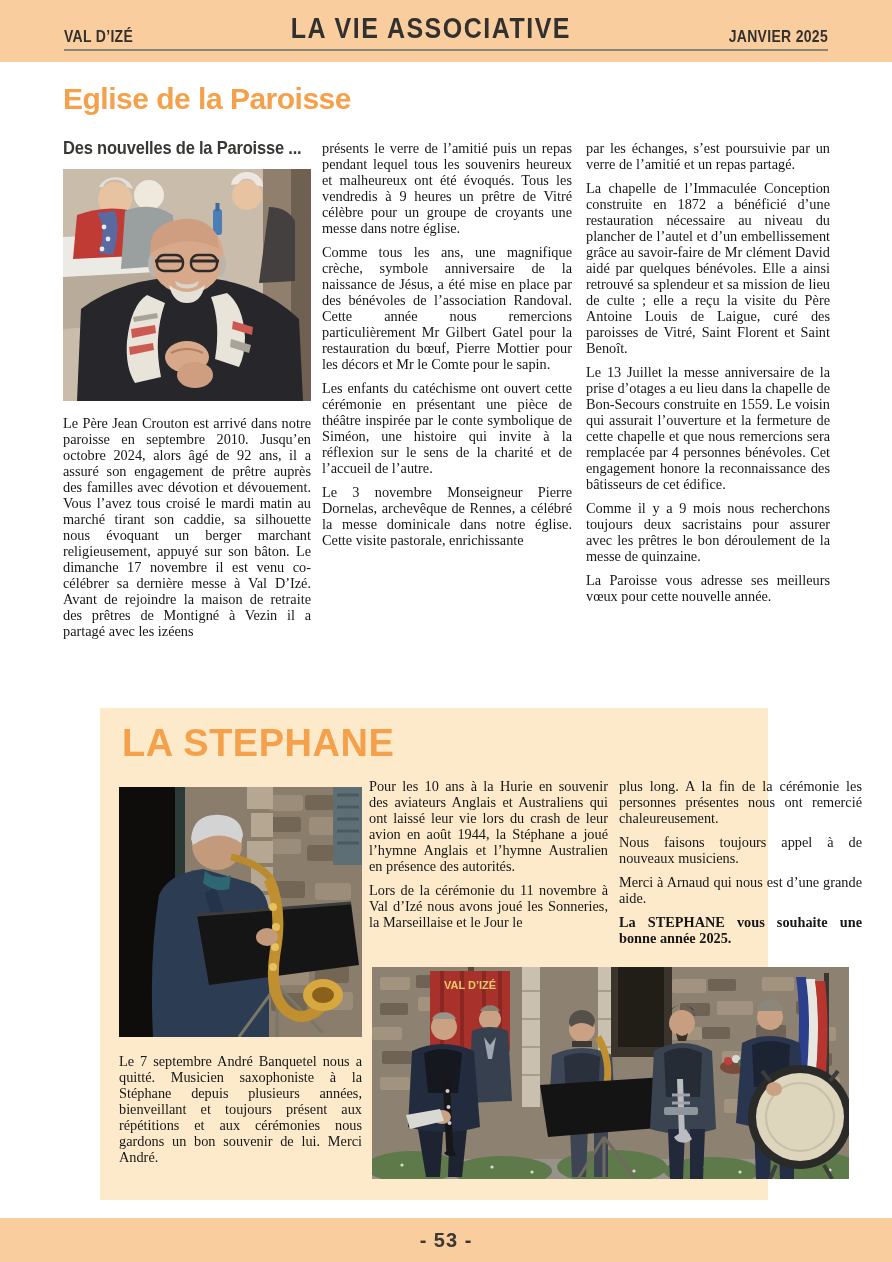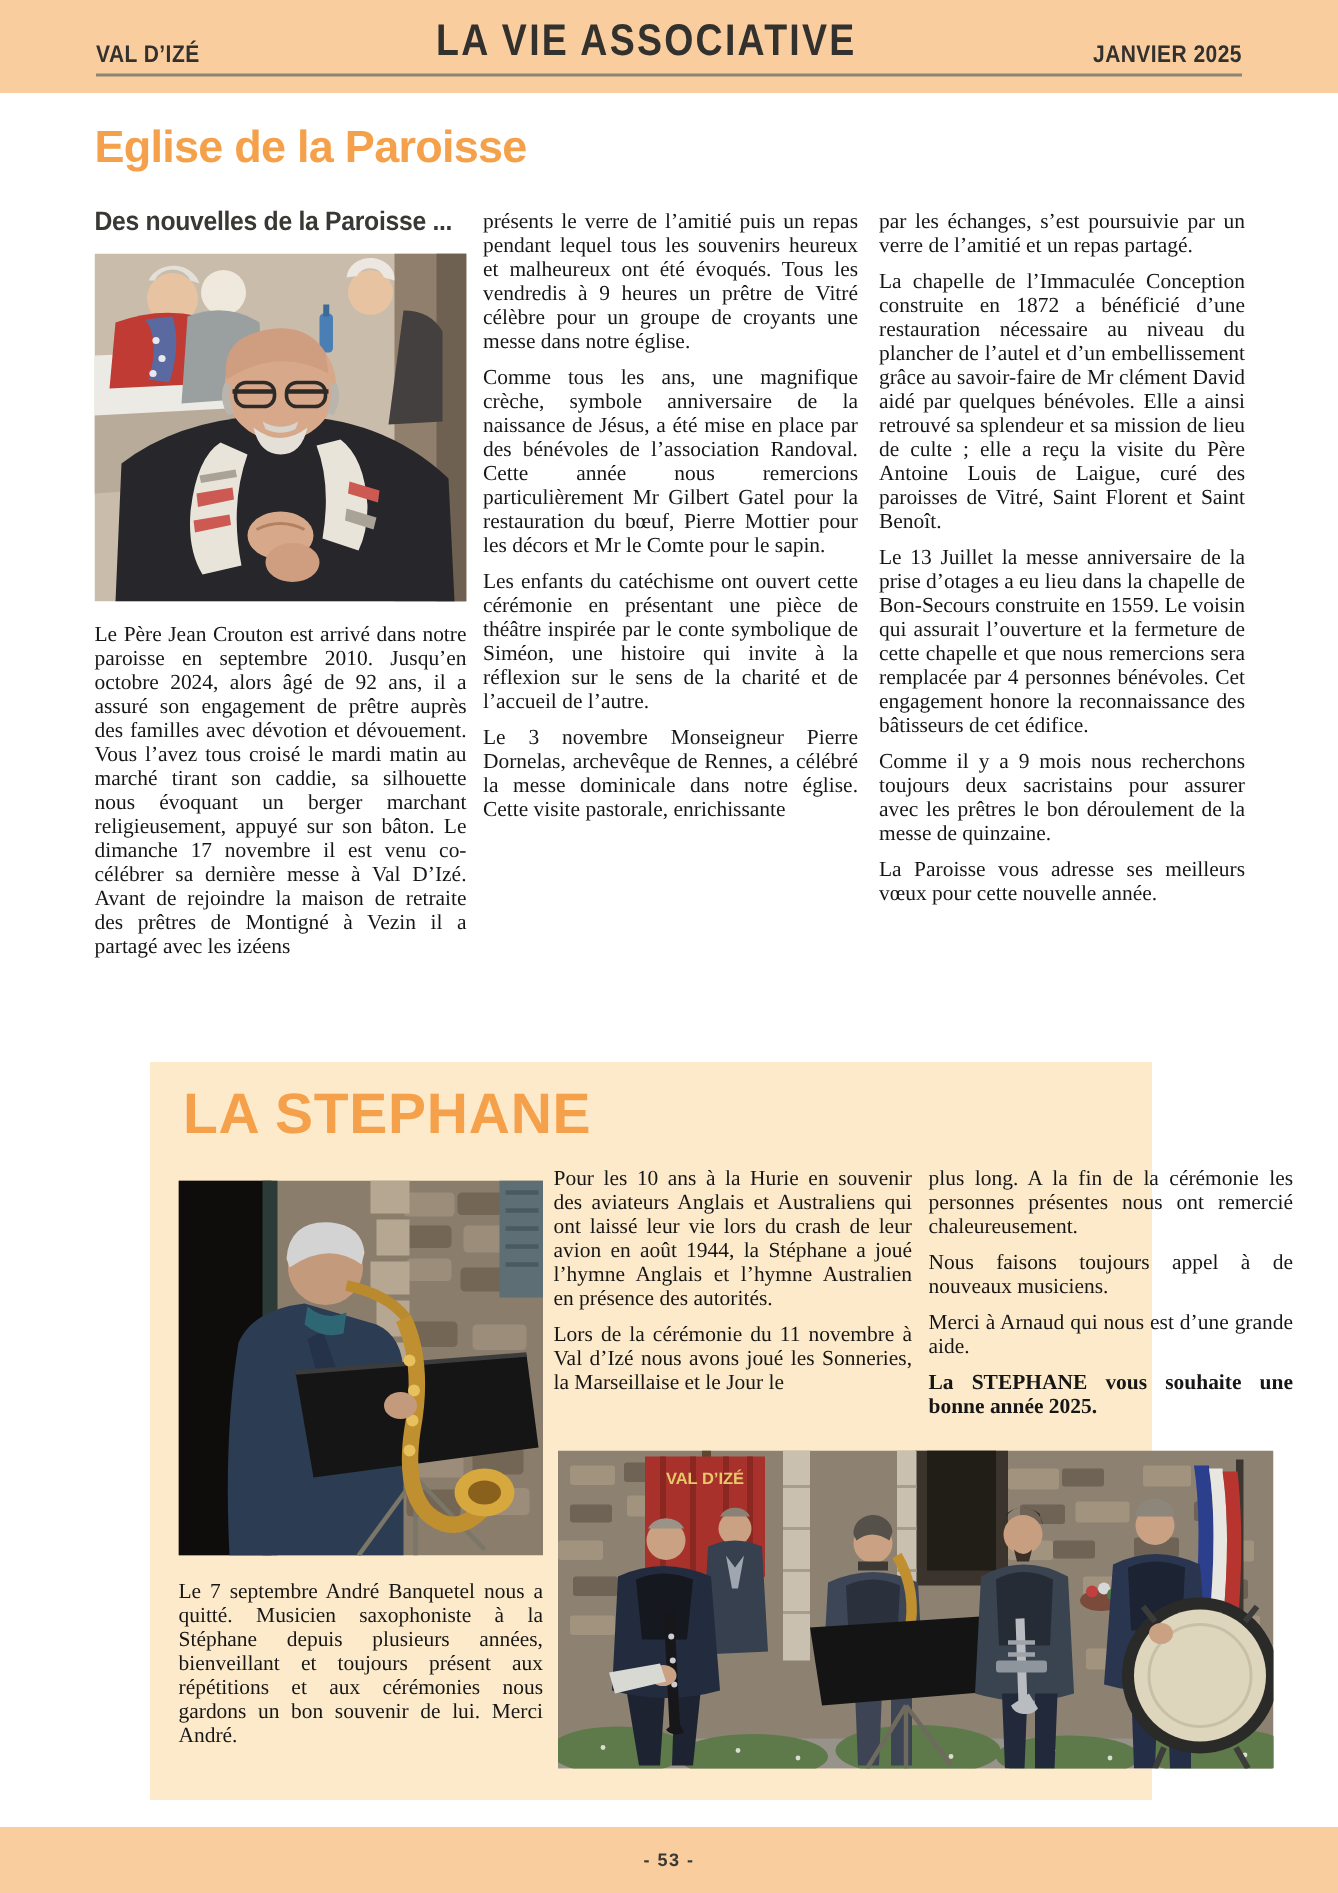--- a/index.html
+++ b/index.html
@@ -32,21 +32,21 @@
   .header-rule {
     position: absolute; left: 64px; width: 764px; top: 49px; height: 2px;
     background: #8d8478;
   }
 
   
   .footer {
     position: absolute; left: 0; top: 1218px; width: 892px; height: 44px;
     background: #FACD9F; display: flex; align-items: center; justify-content: center;
   }
-  .footer-page { font-size: 12px; font-weight: 700; color: #3a3834; letter-spacing: 1px; }
+  .footer-page { font-size: 20px; font-weight: 700; color: #3a3834; letter-spacing: 1px; }
 
   
   .main-title {
     position: absolute; left: 63px; top: 82px;
     font-size: 30px; font-weight: 700; color: #F5A14B; letter-spacing: -0.5px;
   }
   .col { position: absolute; width: 248px; }
   .col1 { left: 63px;  top: 138px; }
   .col2 { left: 322px; top: 140px; width: 250px; }
   .col3 { left: 586px; top: 140px; width: 244px; }

